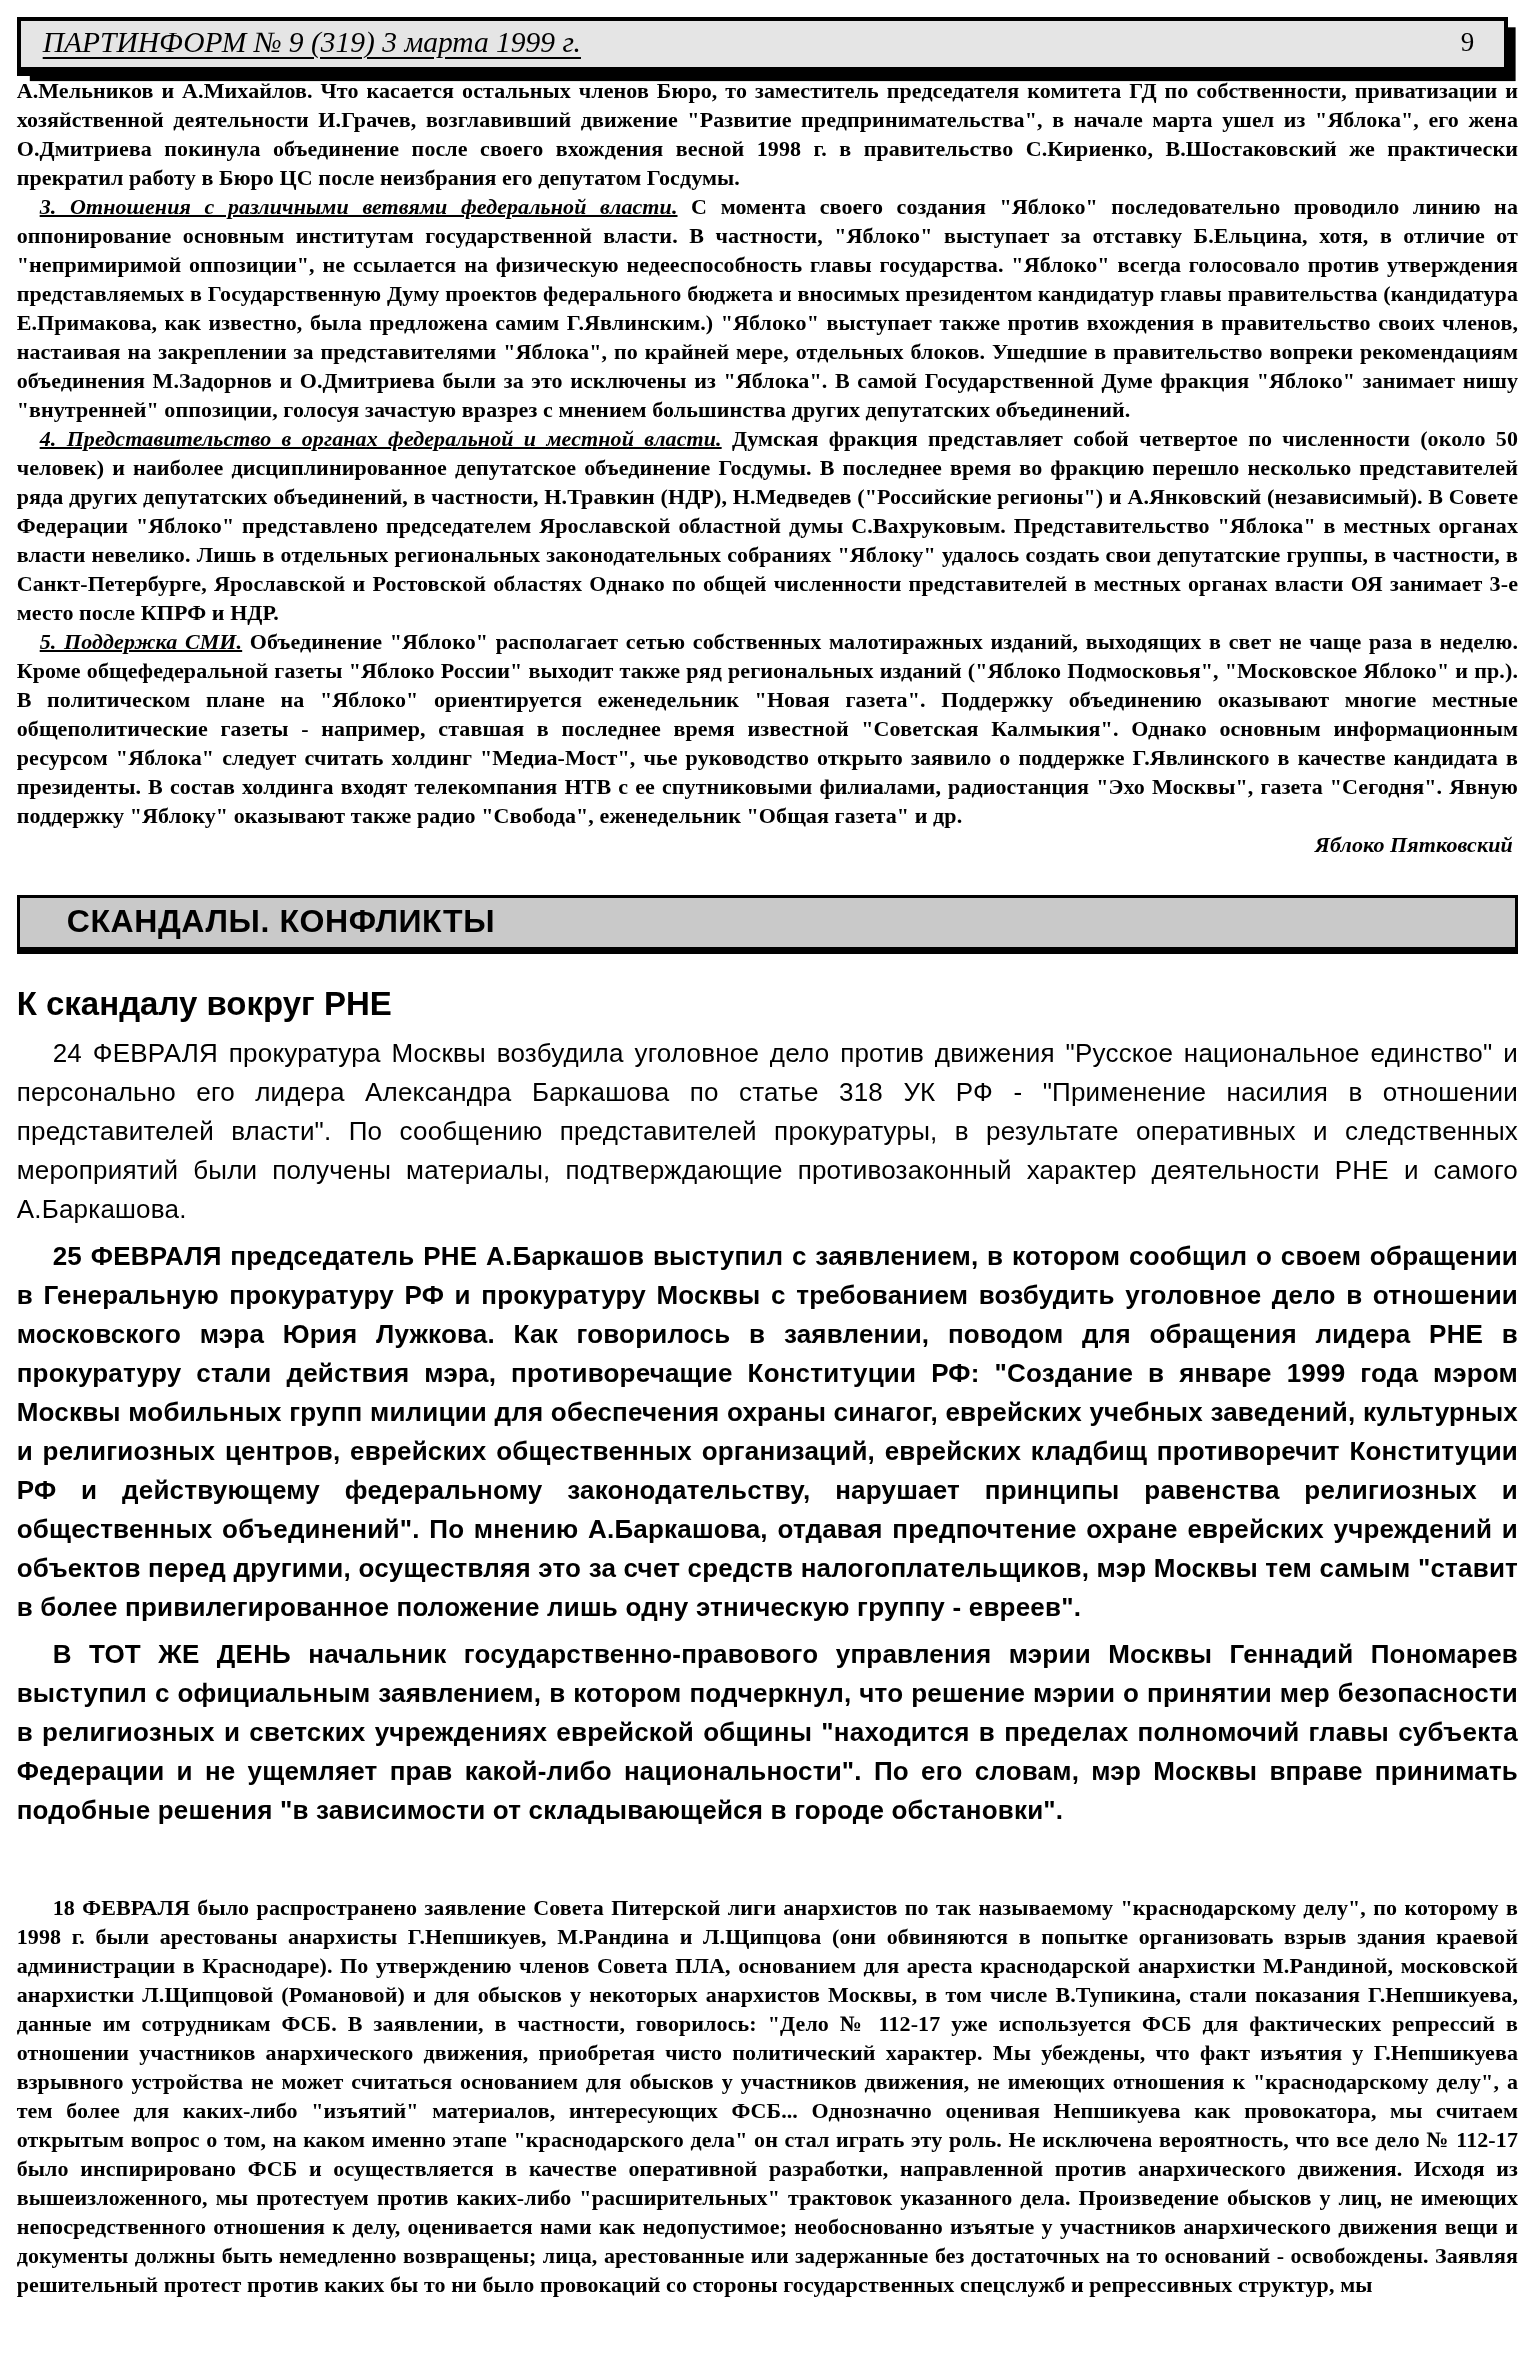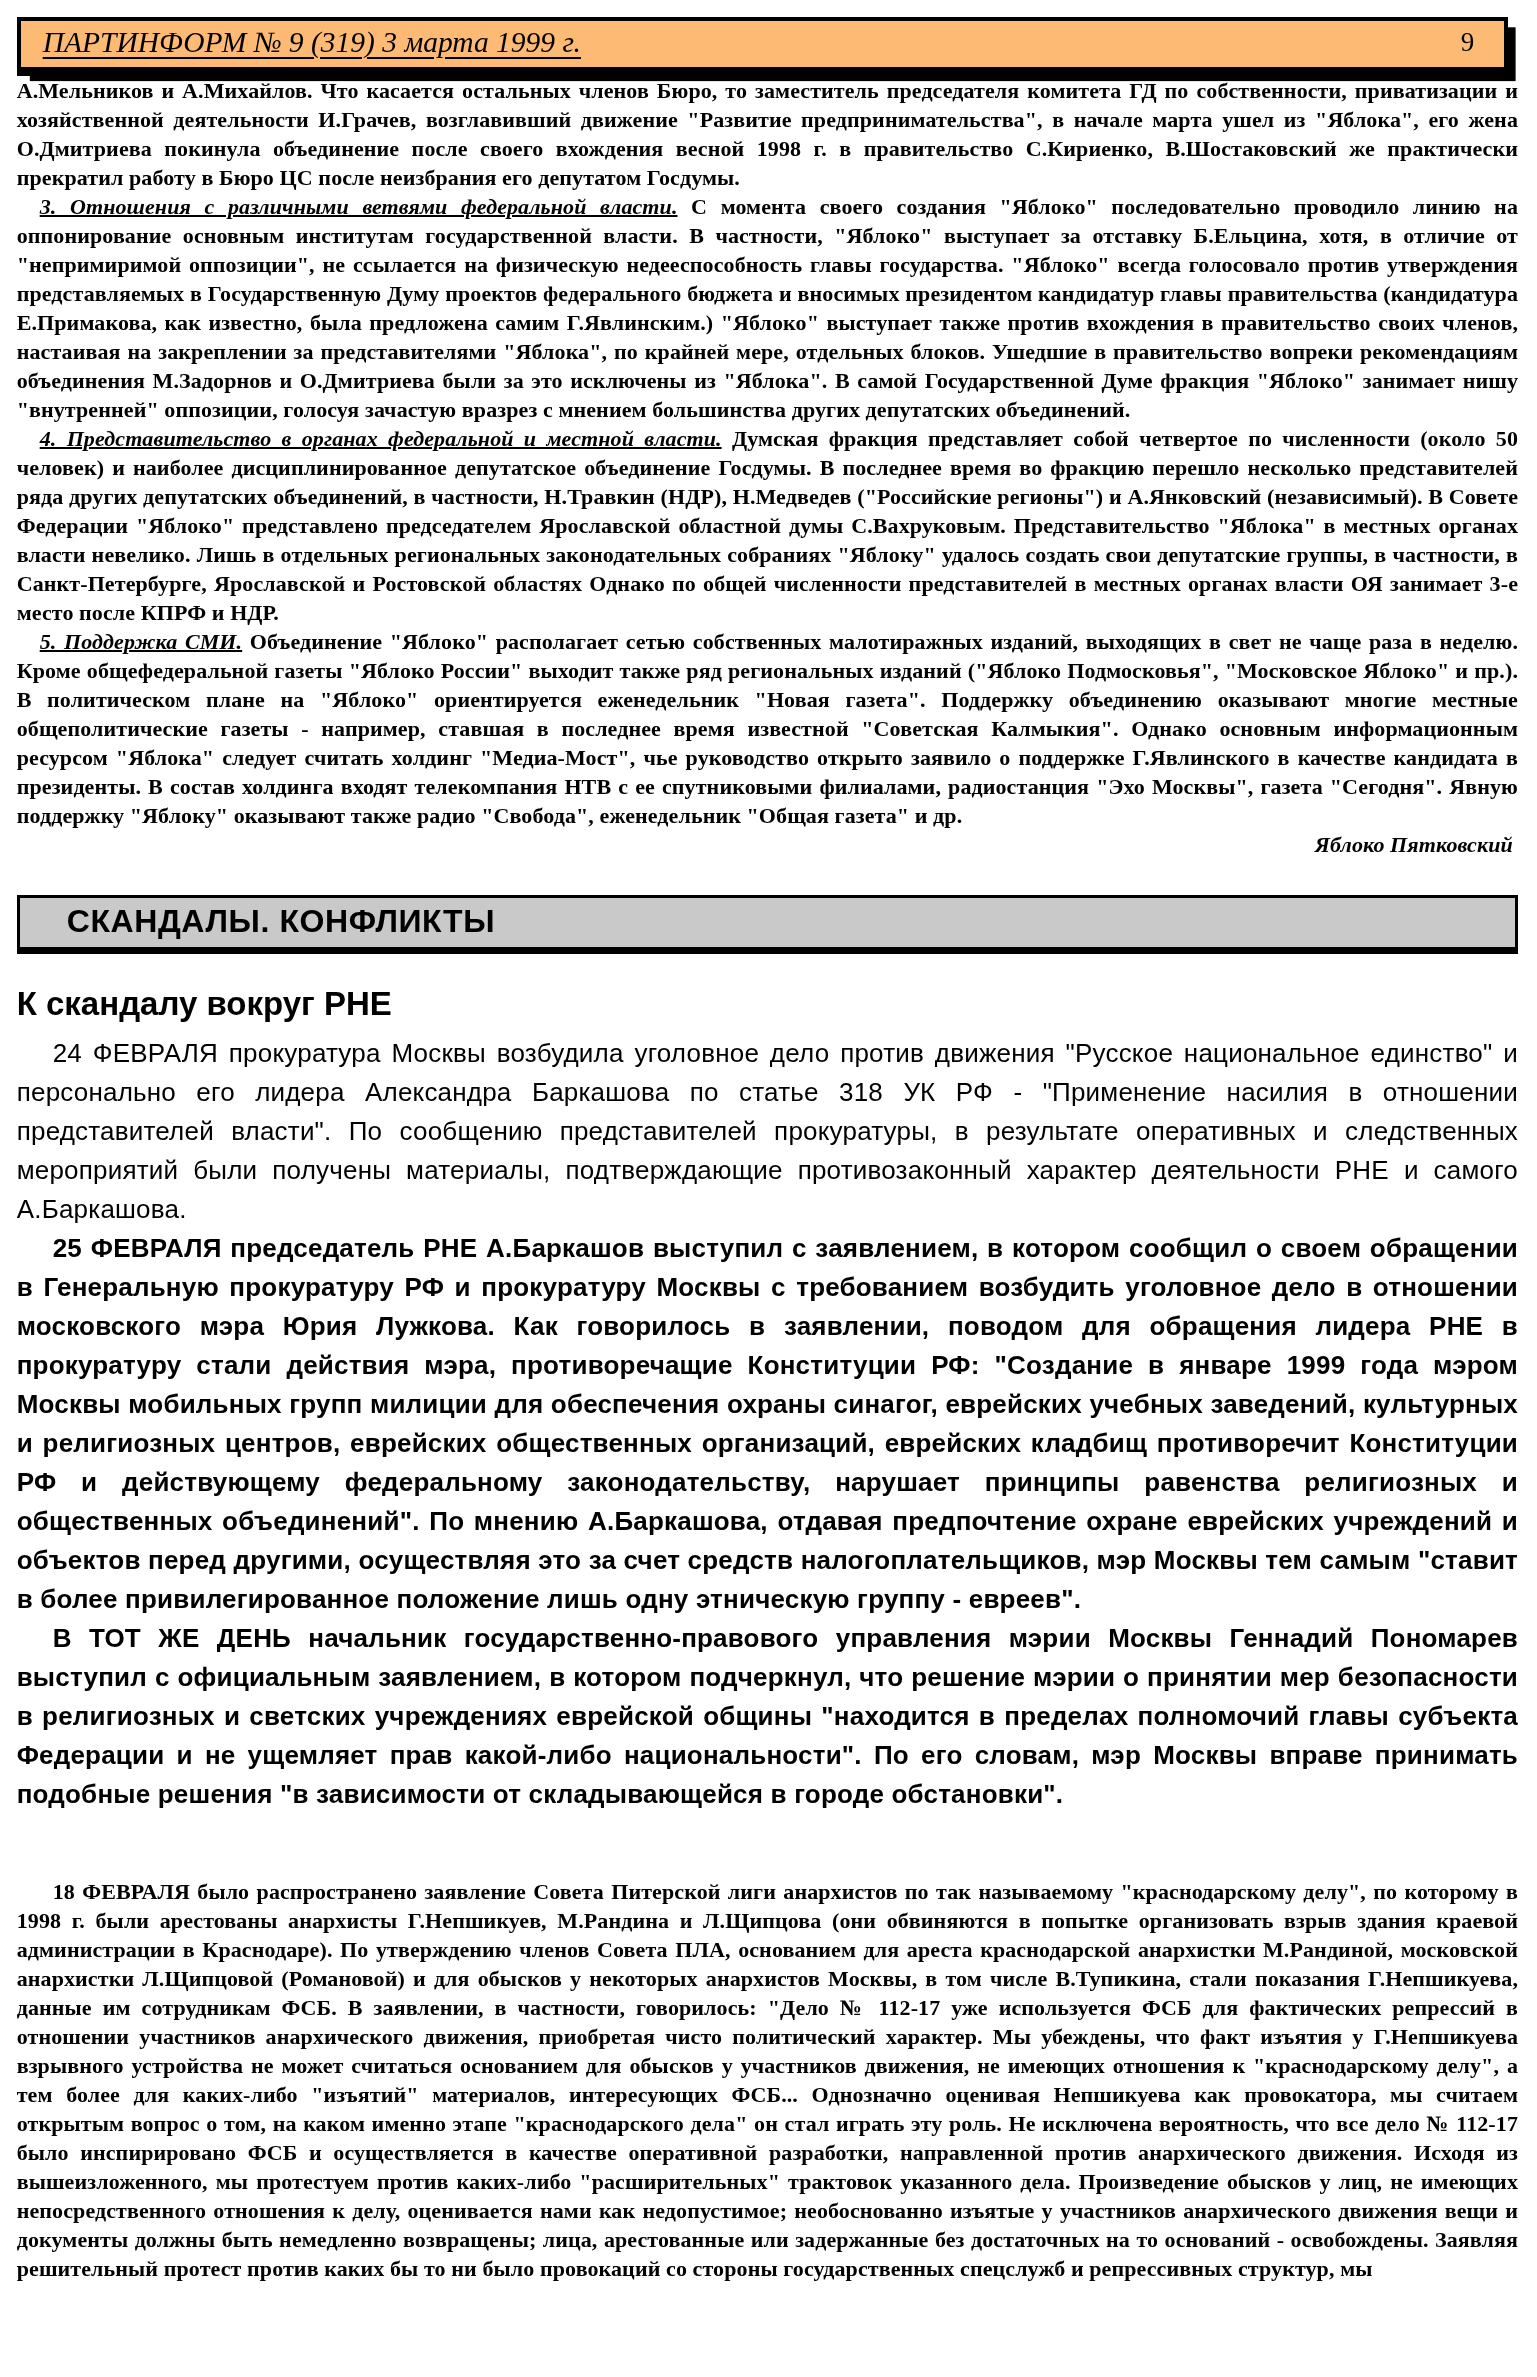--- a/index.html
+++ b/index.html
@@ -9,21 +9,21 @@
     -webkit-font-smoothing:antialiased;
   }
   .page { box-sizing:border-box; width:1537px; height:2377px; padding:16.7px 19px 0 16.7px; }
 
   
   .masthead {
     box-sizing:border-box; height:59px; margin-right:10.2px;
     border:4.5px solid #000; border-bottom-width:9px;
     box-shadow:10.2px 7.7px 0 -2.6px #000;
     display:flex; align-items:center; justify-content:space-between;
-    padding:0 29.5px 2.6px 22px; background:#fdba74;
+    padding:0 29.5px 2.6px 22px; background:#e5e5e5;
   }
   .masthead-title {
     font-family:"Liberation Serif", serif; font-style:italic; font-size:29.5px;
     text-decoration:underline; text-decoration-thickness:1.9px; text-underline-offset:4.5px;
     white-space:nowrap;
   }
   .masthead-page { font-family:"Liberation Serif", serif; font-size:27px; }
 
   
   .serif-block {
@@ -49,21 +49,21 @@
   }
 
   
   .rne { margin-top:31px; font-family:"Liberation Sans", sans-serif; }
   .rne-title { font-weight:bold; font-size:33px; margin:0 0 10.2px 0; }
   .rne p.body {
     font-size:26px; line-height:39px; text-align:justify;
     text-indent:36px; margin:0; letter-spacing:0.2px;
   }
   .rne p.reg  { font-weight:400; }
-  .rne p.bold { font-weight:700; }
+  .rne p.bold { font-weight:700;margin-top:8px; }
 
   
   .anarch { margin-top:63px; }
   .anarch p { margin:0; text-indent:36px; }
 </style>
 </head>
 <body>
 
 <div class="page">
 

